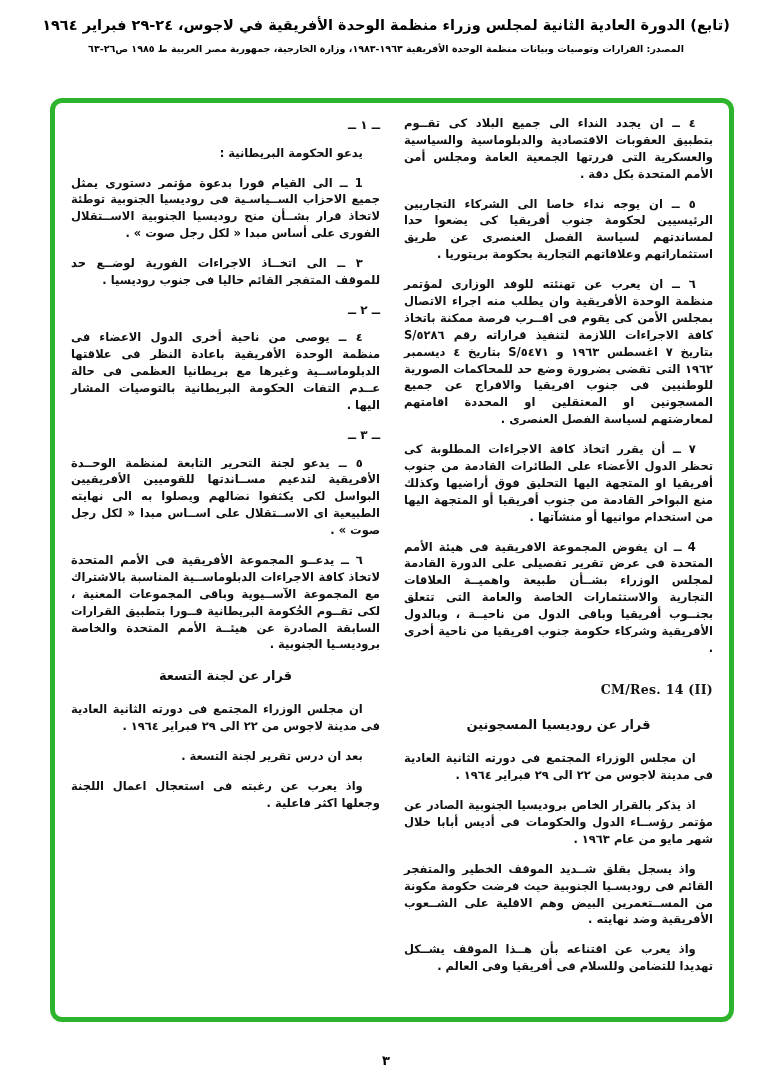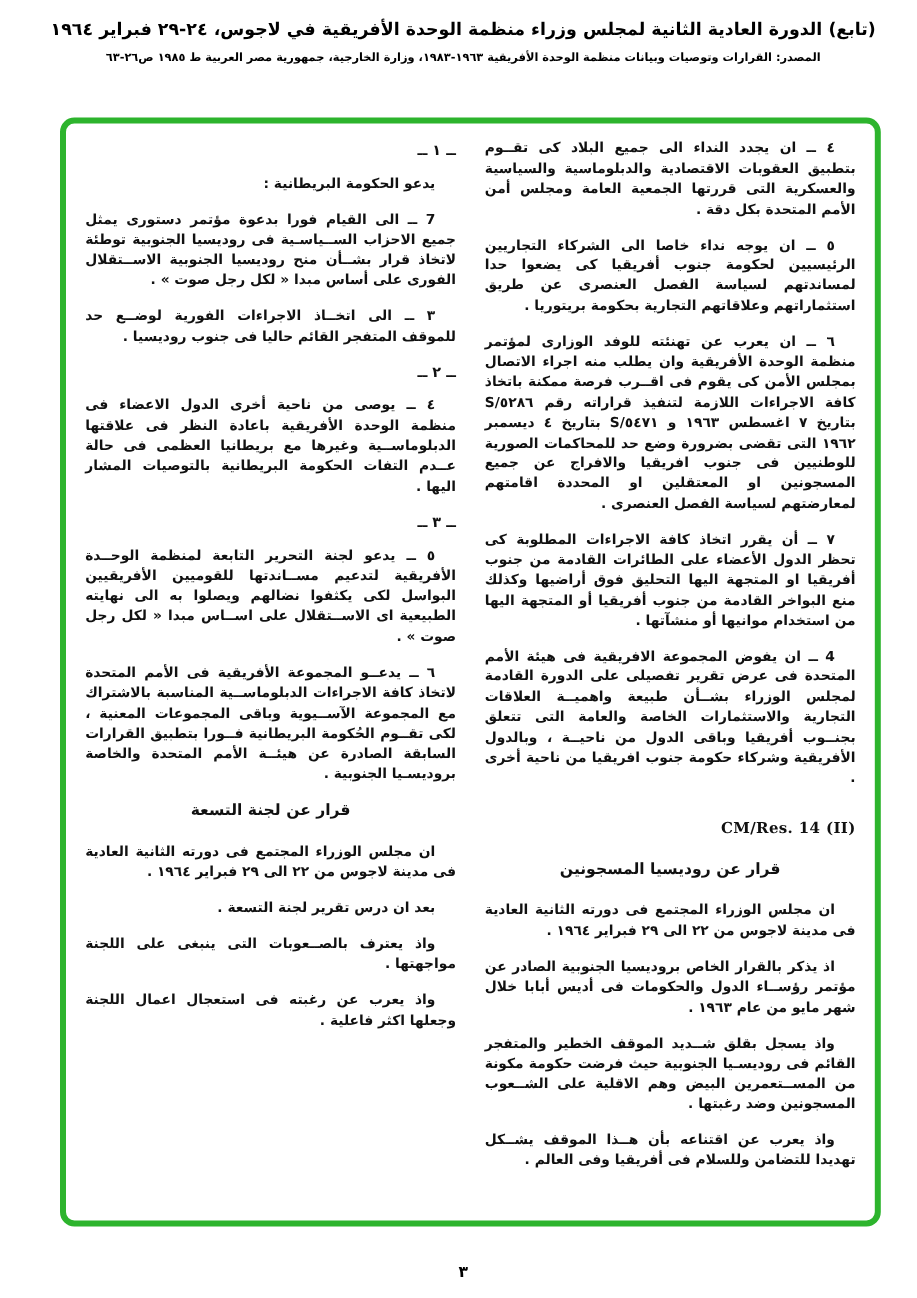--- a/index.html
+++ b/index.html
@@ -63,37 +63,36 @@
       <div class="col">
           <div class="item-paragraph">٤ ــ ان يجدد النداء الى جميع البلاد كى تقــوم بتطبيق العقوبات الاقتصادية والدبلوماسية والسياسية والعسكرية التى قررتها الجمعية العامة ومجلس أمن الأمم المتحدة بكل دقة .</div>
           <div class="item-paragraph">٥ ــ ان يوجه نداء خاصا الى الشركاء التجاريين الرئيسيين لحكومة جنوب أفريقيا كى يضعوا حدا لمساندتهم لسياسة الفصل العنصرى عن طريق استثماراتهم وعلاقاتهم التجارية بحكومة بريتوريا .</div>
           <div class="item-paragraph">٦ ــ ان يعرب عن تهنئته للوفد الوزارى لمؤتمر منظمة الوحدة الأفريقية وان يطلب منه اجراء الاتصال بمجلس الأمن كى يقوم فى اقــرب فرصة ممكنة باتخاذ كافة الاجراءات اللازمة لتنفيذ قراراته رقم ٥٢٨٦/S بتاريخ ٧ اغسطس ١٩٦٣ و ٥٤٧١/S بتاريخ ٤ ديسمبر ١٩٦٢ التى تقضى بضرورة وضع حد للمحاكمات الصورية للوطنيين فى جنوب افريقيا والافراج عن جميع المسجونين او المعتقلين او المحددة اقامتهم لمعارضتهم لسياسة الفصل العنصرى .</div>
           <div class="item-paragraph">٧ ــ أن يقرر اتخاذ كافة الاجراءات المطلوبة كى تحظر الدول الأعضاء على الطائرات القادمة من جنوب أفريقيا او المتجهة اليها التحليق فوق أراضيها وكذلك منع البواخر القادمة من جنوب أفريقيا أو المتجهة اليها من استخدام موانيها أو منشآتها .</div>
           <div class="item-paragraph">4 ــ ان يفوض المجموعة الافريقية فى هيئة الأمم المتحدة فى عرض تقرير تفصيلى على الدورة القادمة لمجلس الوزراء بشــأن طبيعة واهميــة العلاقات التجارية والاستثمارات الخاصة والعامة التى تتعلق بجنــوب أفريقيا وباقى الدول من ناحيــة ، وبالدول الأفريقية وشركاء حكومة جنوب افريقيا من ناحية أخرى .</div>
           <div class="item-res">CM/Res. 14 (II)</div>
           <div class="item-heading">قرار عن روديسيا المسجونين</div>
           <div class="item-paragraph">ان مجلس الوزراء المجتمع فى دورته الثانية العادية فى مدينة لاجوس من ٢٢ الى ٢٩ فبراير ١٩٦٤ .</div>
           <div class="item-paragraph">اذ يذكر بالقرار الخاص بروديسيا الجنوبية الصادر عن مؤتمر رؤســاء الدول والحكومات فى أديس أبابا خلال شهر مايو من عام ١٩٦٣ .</div>
-          <div class="item-paragraph">واذ يسجل بقلق شــديد الموقف الخطير والمتفجر القائم فى روديسـيا الجنوبية حيث فرضت حكومة مكونة من المســتعمرين البيض وهم الاقلية على الشــعوب المسجونين وضد رغبتها .</div>
+          <div class="item-paragraph">واذ يسجل بقلق شــديد الموقف الخطير والمتفجر القائم فى روديسـيا الجنوبية حيث فرضت حكومة مكونة من المســتعمرين البيض وهم الاقلية على الشــعوب الأفريقية وضد نهايته .</div>
           <div class="item-paragraph">واذ يعرب عن اقتناعه بأن هــذا الموقف يشــكل تهديدا للتضامن وللسلام فى أفريقيا وفى العالم .</div>
         </div>
       <div class="col">
           <div class="item-mark">ــ ١ ــ</div>
           <div class="item-paragraph">يدعو الحكومة البريطانية :</div>
-          <div class="item-paragraph">7 ــ الى القيام فورا بدعوة مؤتمر دستورى يمثل جميع الاحزاب الســياسـية فى روديسيا الجنوبية توطئة لاتخاذ قرار بشــأن منح روديسيا الجنوبية الاســتقلال الفورى على أساس مبدا « لكل رجل صوت » .</div>
+          <div class="item-paragraph">1 ــ الى القيام فورا بدعوة مؤتمر دستورى يمثل جميع الاحزاب الســياسـية فى روديسيا الجنوبية توطئة لاتخاذ قرار بشــأن منح روديسيا الجنوبية الاســتقلال الفورى على أساس مبدا « لكل رجل صوت » .</div>
           <div class="item-paragraph">٣ ــ الى اتخــاذ الاجراءات الفورية لوضــع حد للموقف المتفجر القائم حاليا فى جنوب روديسيا .</div>
           <div class="item-mark">ــ ٢ ــ</div>
           <div class="item-paragraph">٤ ــ يوصى من ناحية أخرى الدول الاعضاء فى منظمة الوحدة الأفريقية باعادة النظر فى علاقتها الدبلوماســية وغيرها مع بريطانيا العظمى فى حالة عــدم التفات الحكومة البريطانية بالتوصيات المشار اليها .</div>
           <div class="item-mark">ــ ٣ ــ</div>
           <div class="item-paragraph">٥ ــ يدعو لجنة التحرير التابعة لمنظمة الوحــدة الأفريقية لتدعيم مســاندتها للقوميين الأفريقيين البواسل لكى يكثفوا نضالهم ويصلوا به الى نهايته الطبيعية اى الاســتقلال على اســاس مبدا « لكل رجل صوت » .</div>
           <div class="item-paragraph">٦ ــ يدعــو المجموعة الأفريقية فى الأمم المتحدة لاتخاذ كافة الاجراءات الدبلوماســية المناسبة بالاشتراك مع المجموعة الآســيوية وباقى المجموعات المعنية ، لكى تقــوم الحُكومة البريطانية فــورا بتطبيق القرارات السابقة الصادرة عن هيئــة الأمم المتحدة والخاصة بروديسـيا الجنوبية .</div>
           <div class="item-heading">قرار عن لجنة التسعة</div>
           <div class="item-paragraph">ان مجلس الوزراء المجتمع فى دورته الثانية العادية فى مدينة لاجوس من ٢٢ الى ٢٩ فبراير ١٩٦٤ .</div>
           <div class="item-paragraph">بعد ان درس تقرير لجنة التسعة .</div>
-          <div class="item-paragraph">واذ يعترف بالصــعوبات التى ينبغى على اللجنة مواجهتها .</div>
           <div class="item-paragraph">واذ يعرب عن رغبته فى استعجال اعمال اللجنة وجعلها اكثر فاعلية .</div>
         </div>
     </div>
   </div>
 
   <div class="page-number">٣</div>
 
 </div>
 
 </body></html>

